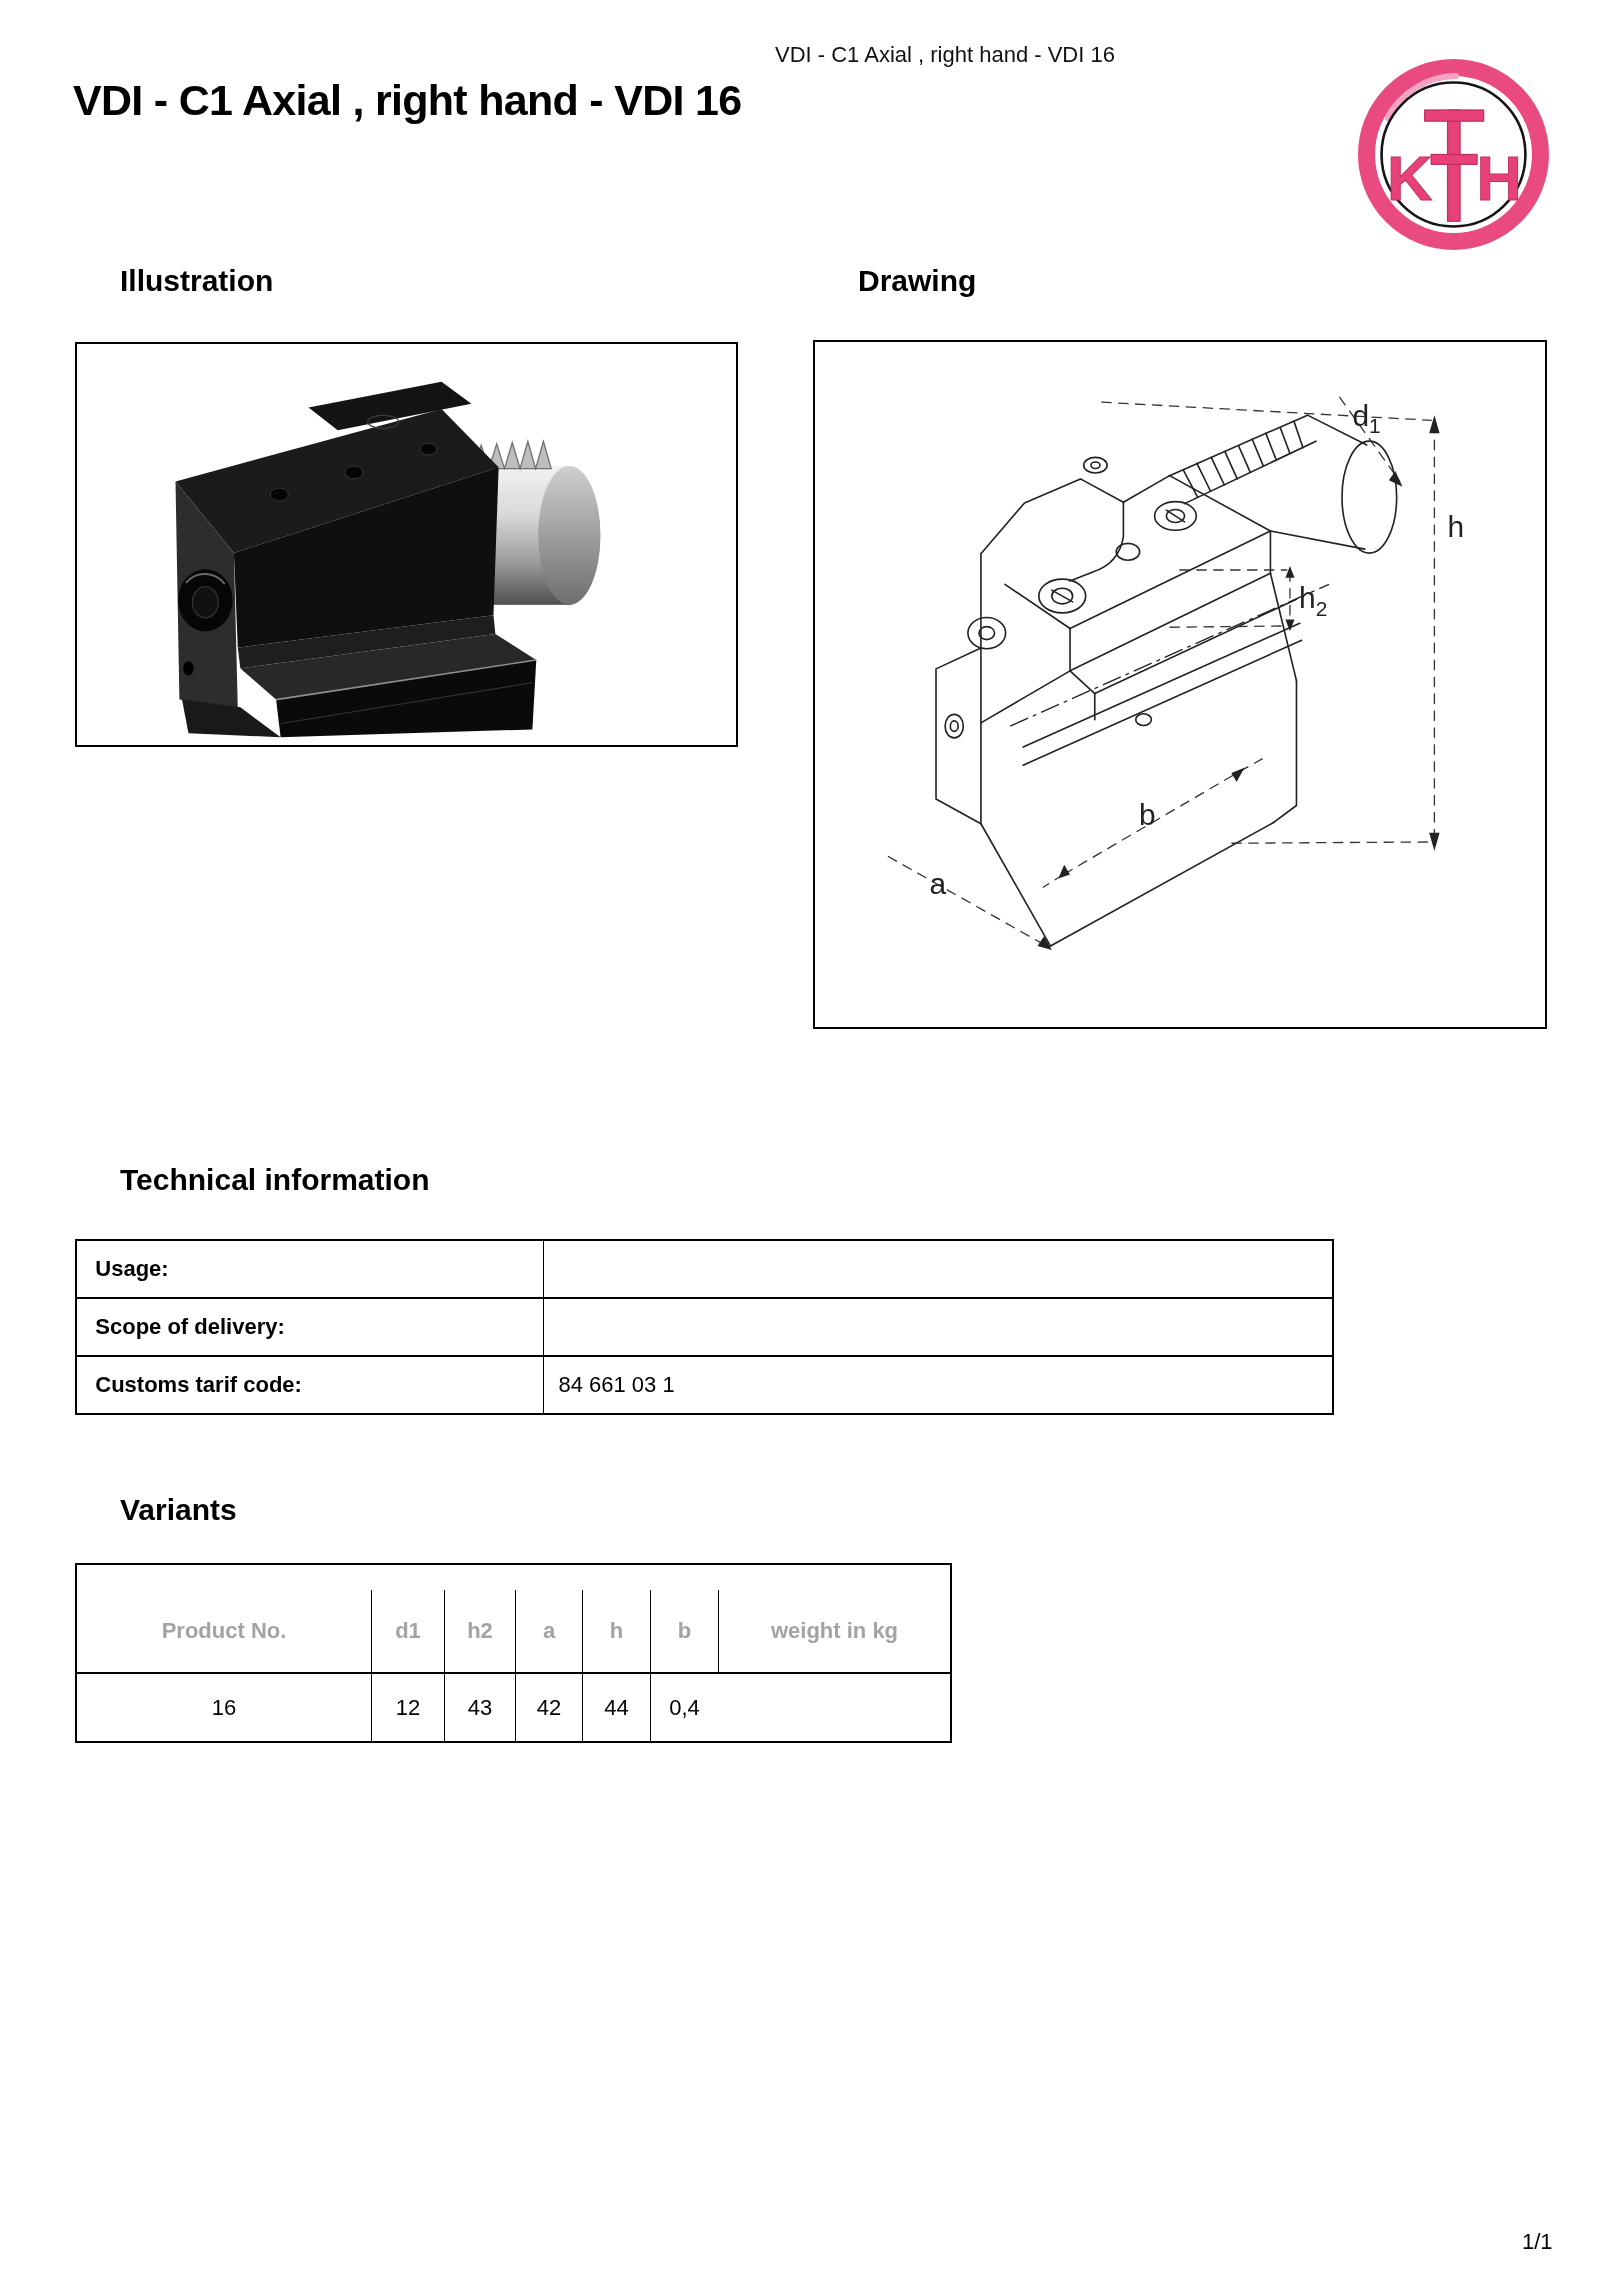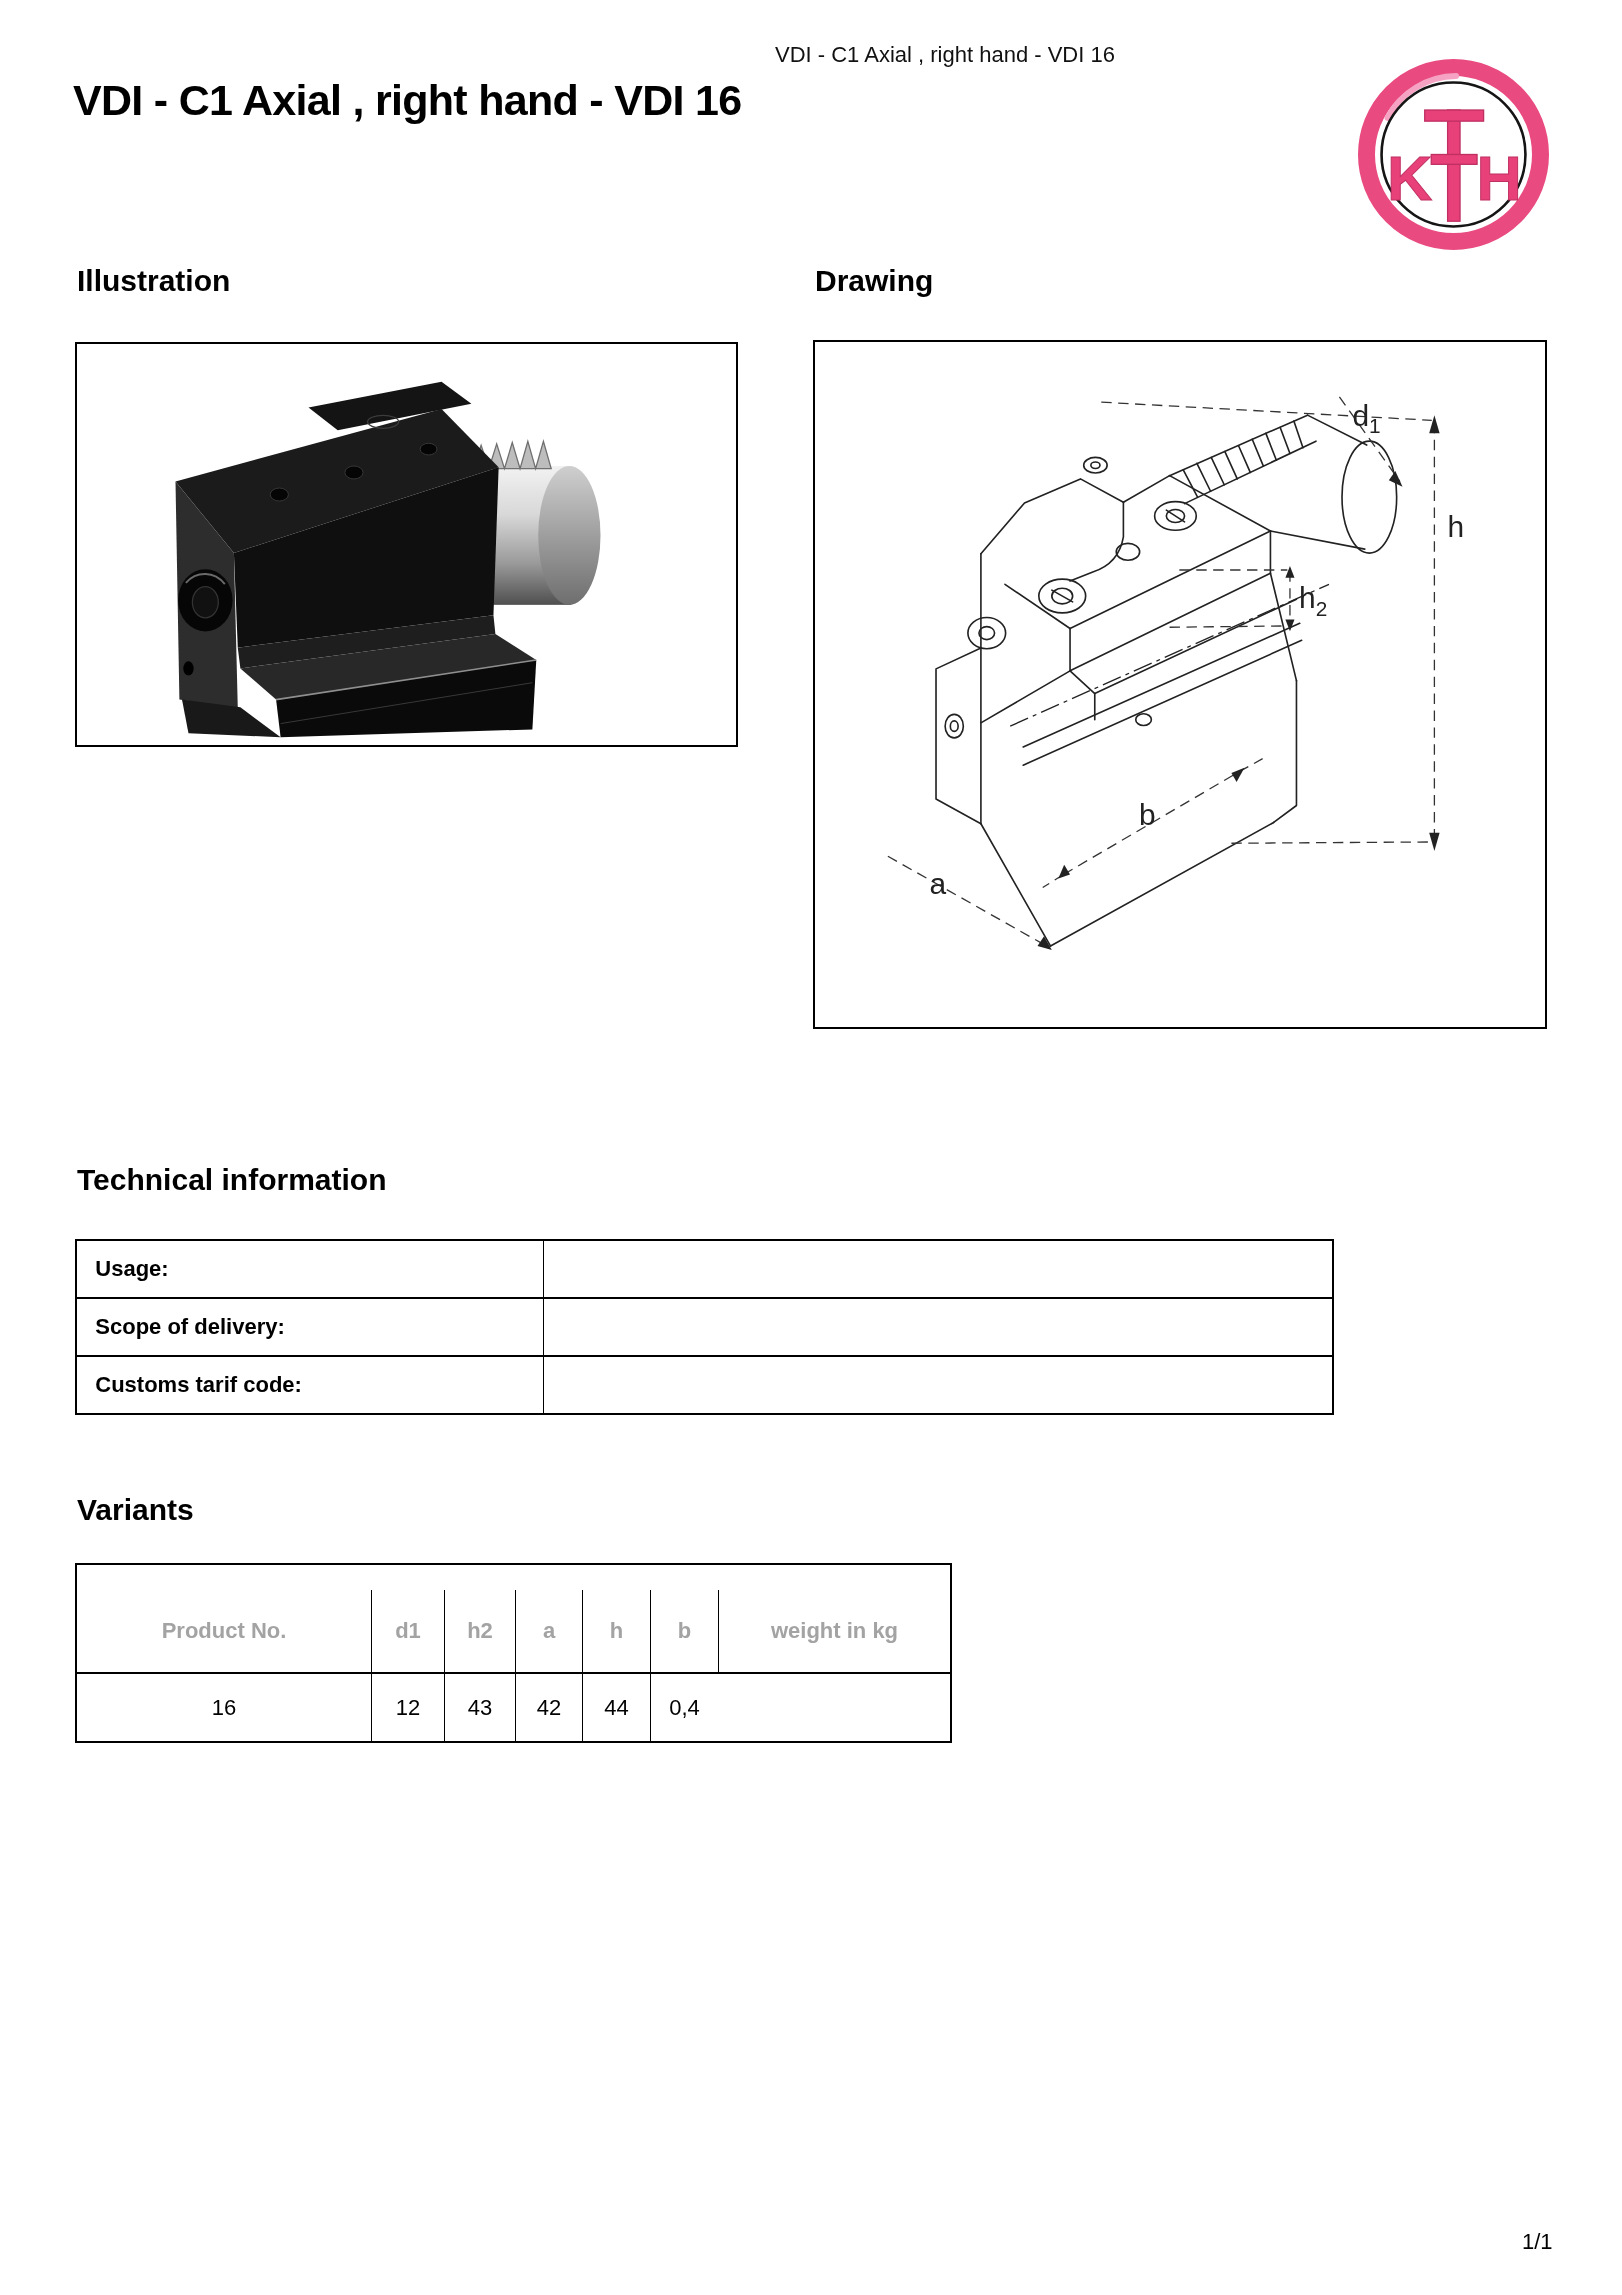--- a/index.html
+++ b/index.html
@@ -3,21 +3,21 @@
 <meta charset="utf-8">
 <style>
   html,body{margin:0;padding:0;}
   body{
     width:1622px;height:2295px;position:relative;background:#ffffff;
     font-family:"Liberation Sans", sans-serif;color:#000;overflow:hidden;
   }
   .abs{position:absolute;}
   .small-header{left:775px;top:42px;font-size:22px;color:#111;}
   .page-title{left:73px;top:76px;font-size:43px;font-weight:bold;letter-spacing:-0.7px;}
-  .section-heading{font-size:30px;font-weight:bold;}
+  .section-heading{font-size:30px;font-weight:bold;margin-left:43px;}
   .hd-illustration{left:77px;top:264px;}
   .hd-drawing{left:815px;top:264px;}
   .hd-technical{left:77px;top:1163px;}
   .hd-variants{left:77px;top:1493px;}
   .frame{border:2.6px solid #000;background:#fff;box-sizing:border-box;}
   .illus-box{left:75px;top:342px;width:663px;height:405px;}
   .draw-box{left:813px;top:340px;width:734px;height:689px;}
   .illus-box svg,.draw-box svg{width:100%;height:100%;display:block;}
 
   
@@ -221,20 +221,21 @@
 
 <div class="abs tech-table">
   <div class="tech-row">
     <div class="tech-label">Usage:</div>
   </div>
   <div class="tech-row">
     <div class="tech-label">Scope of delivery:</div>
   </div>
   <div class="tech-row">
     <div class="tech-label">Customs tarif code:</div>
+    <div class="tech-value">84 661 03 1</div>
   </div>
 </div>
 
 <div class="abs section-heading hd-variants">Variants</div>
 
 <div class="abs var-table">
   <div class="var-grid var-head">
     <div class="cell">Product No.</div>
     <div class="cell">d1</div>
     <div class="cell">h2</div>

